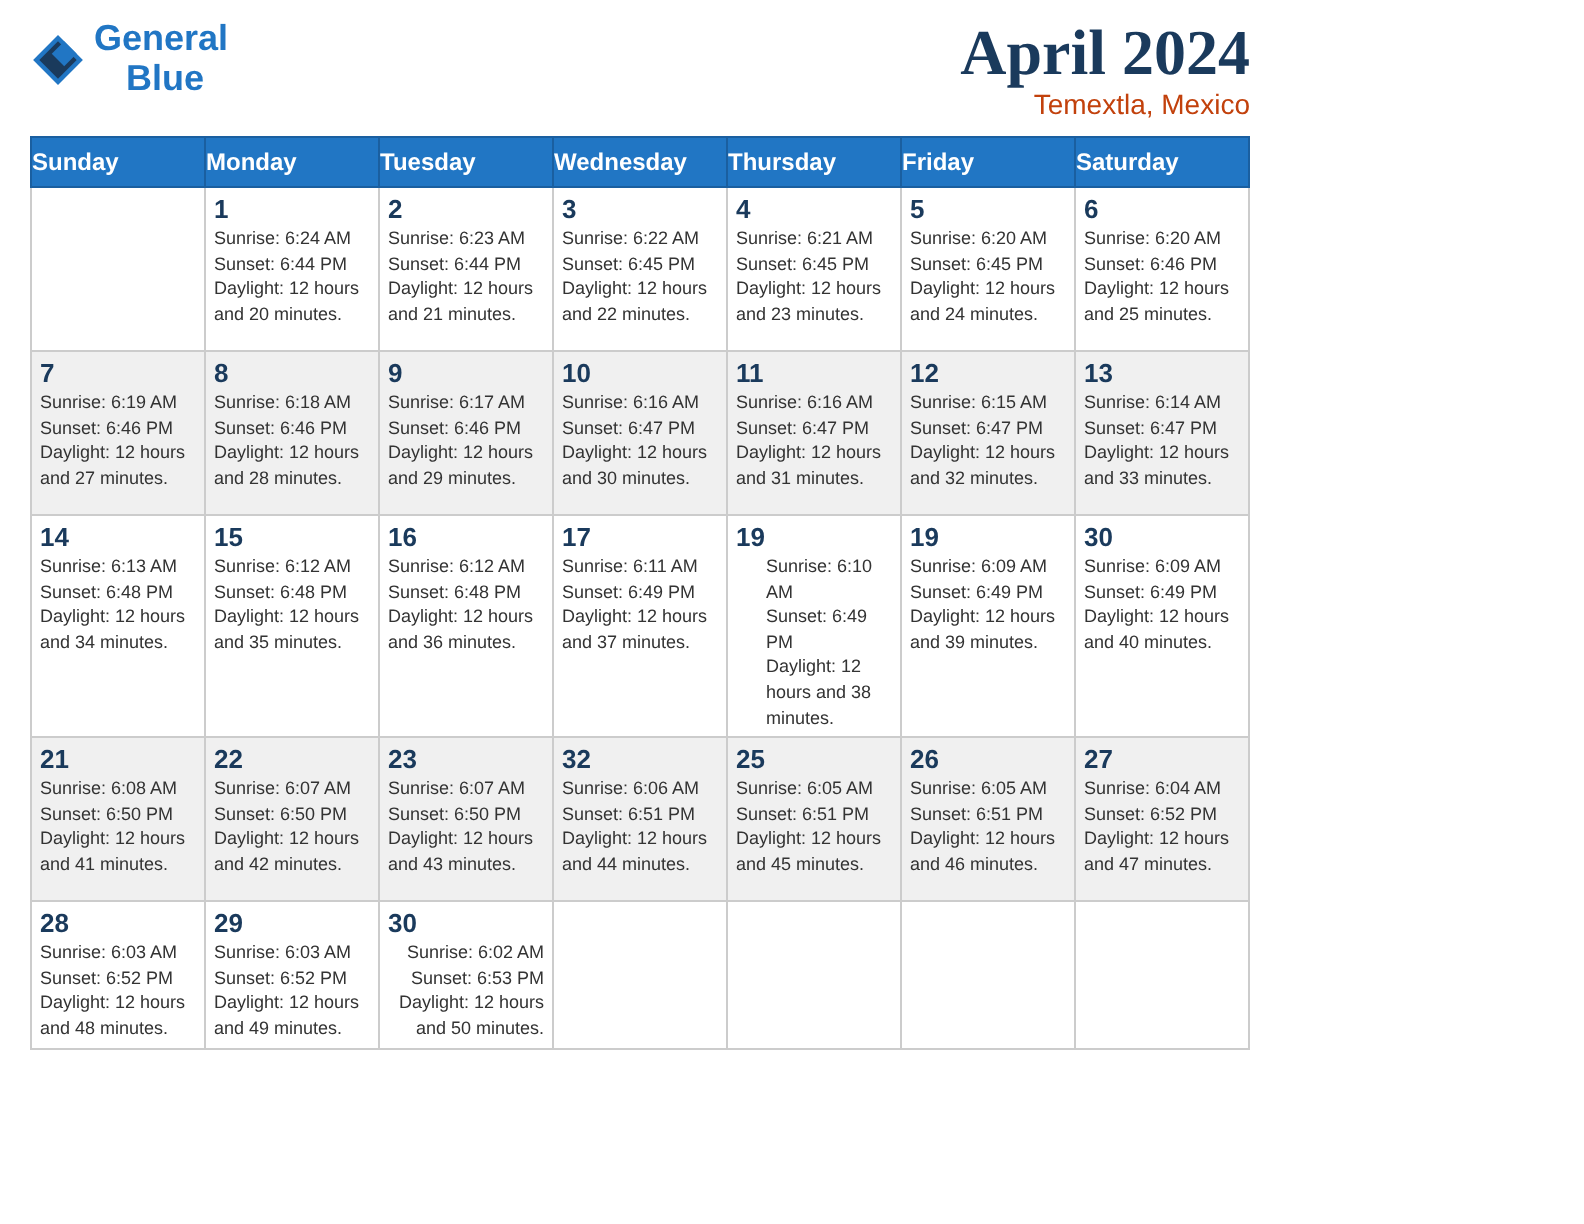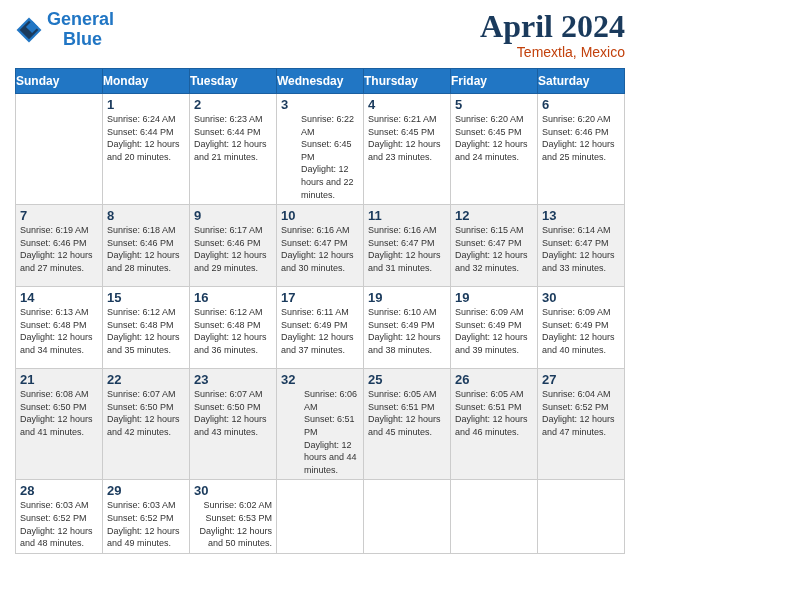--- a/index.html
+++ b/index.html
@@ -146,21 +146,21 @@
 Daylight: 12 hours and 20 minutes.</div>
           </td>
           <td>
             <span class="day-num">2</span>
             <div class="day-info" style="white-space: pre-line;">Sunrise: 6:23 AM
 Sunset: 6:44 PM
 Daylight: 12 hours and 21 minutes.</div>
           </td>
           <td>
             <span class="day-num">3</span>
-            <div class="day-info" style="white-space: pre-line; margin-left: 20px;">Sunrise: 6:22 AM
+            <div class="day-info" style="white-space: pre-line;">Sunrise: 6:22 AM
 Sunset: 6:45 PM
 Daylight: 12 hours and 22 minutes.</div>
           </td>
           <td>
             <span class="day-num">4</span>
             <div class="day-info" style="white-space: pre-line;">Sunrise: 6:21 AM
 Sunset: 6:45 PM
 Daylight: 12 hours and 23 minutes.</div>
           </td>
           <td>
@@ -240,21 +240,21 @@
 Daylight: 12 hours and 36 minutes.</div>
           </td>
           <td>
             <span class="day-num">17</span>
             <div class="day-info" style="white-space: pre-line;">Sunrise: 6:11 AM
 Sunset: 6:49 PM
 Daylight: 12 hours and 37 minutes.</div>
           </td>
           <td>
             <span class="day-num">19</span>
-            <div class="day-info" style="white-space: pre-line;">Sunrise: 6:10 AM
+            <div class="day-info" style="white-space: pre-line; margin-left: 15px;">Sunrise: 6:10 AM
 Sunset: 6:49 PM
 Daylight: 12 hours and 38 minutes.</div>
           </td>
           <td>
             <span class="day-num">19</span>
             <div class="day-info" style="white-space: pre-line;">Sunrise: 6:09 AM
 Sunset: 6:49 PM
 Daylight: 12 hours and 39 minutes.</div>
           </td>
           <td>
@@ -278,21 +278,21 @@
 Daylight: 12 hours and 42 minutes.</div>
           </td>
           <td>
             <span class="day-num">23</span>
             <div class="day-info" style="white-space: pre-line;">Sunrise: 6:07 AM
 Sunset: 6:50 PM
 Daylight: 12 hours and 43 minutes.</div>
           </td>
           <td>
             <span class="day-num">32</span>
-            <div class="day-info" style="white-space: pre-line; margin-left: 23px;">Sunrise: 6:06 AM
+            <div class="day-info" style="white-space: pre-line;">Sunrise: 6:06 AM
 Sunset: 6:51 PM
 Daylight: 12 hours and 44 minutes.</div>
           </td>
           <td>
             <span class="day-num">25</span>
             <div class="day-info" style="white-space: pre-line;">Sunrise: 6:05 AM
 Sunset: 6:51 PM
 Daylight: 12 hours and 45 minutes.</div>
           </td>
           <td>

